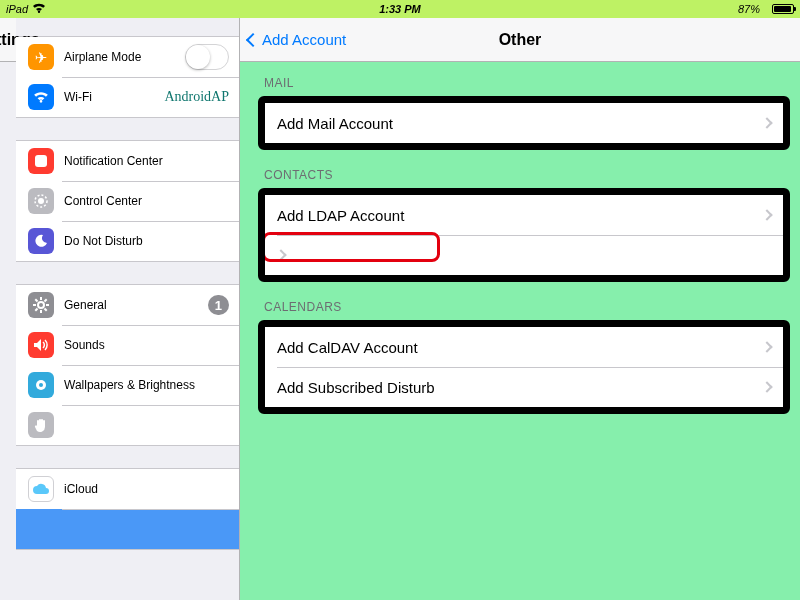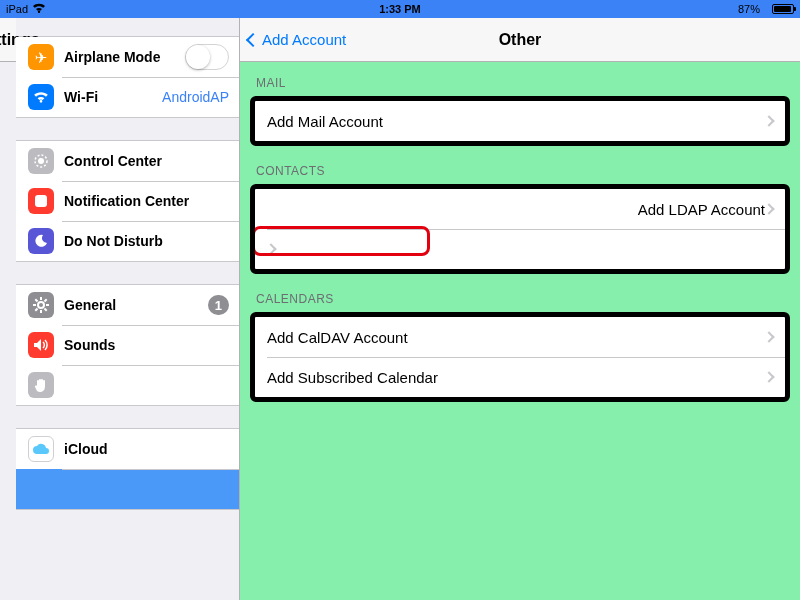--- a/index.html
+++ b/index.html
@@ -2,26 +2,27 @@
 <html><head>
 <meta charset="utf-8">
 <style>
   * { box-sizing: border-box; margin: 0; padding: 0; }
   html, body { width: 800px; height: 600px; overflow: hidden; font-family: -apple-system, "Helvetica Neue", Helvetica, Arial, sans-serif; font-size: 14px; color: #000; }
   body { background: #efeff4; }
 
   
   .status-bar {
     height: 18px;
-    background: #3b82f6;
+    background: #bef264;
     display: flex;
     align-items: center;
     font-size: 11px;
     padding: 0 6px;
     position: relative;
+    font-style: italic;
   }
   .status-left { display:flex; align-items:center; gap:4px; }
   .status-center { position:absolute; left:50%; transform:translateX(-50%); font-weight:600; }
   .status-right { margin-left:auto; display:flex; align-items:center; gap:12px; }
   .battery {
     width: 22px; height: 10px; border:1px solid #000; border-radius:2px; position:relative;
   }
   .battery::after { content:""; position:absolute; right:-3px; top:2px; width:2px; height:4px; background:#000; border-radius:0 1px 1px 0;}
   .battery-fill { position:absolute; left:1px; top:1px; bottom:1px; width:86%; background:#000; border-radius:1px;}
 
@@ -74,22 +75,22 @@
   }
   .row + .row::before {
     content:""; position:absolute; left:46px; right:0; top:0; height:1px; background:#c8c7cc;
   }
   .row .icon {
     width:26px; height:26px; border-radius:6px; margin-right:10px;
     display:flex; align-items:center; justify-content:center;
     flex-shrink:0;
     color:#fff; font-size:14px;
   }
-  .row .label { flex:1; font-size:14px;font-weight:bold; }
-  .row .detail { color:#3b82f6; font-size:14px; }
+  .row .label { flex:1; font-size:12px; }
+  .row .detail { color:#0f766e; font-size:14px;font-family:Liberation Serif, serif; }
   .row.selected { background:#4a98f7; }
 
   
   .toggle {
     width:44px; height:26px; border-radius:13px; background:#fff; border:1px solid #d4d4d6; position:relative;
   }
   .toggle-knob {
     width:24px; height:24px; border-radius:50%; background:#fff; box-shadow:0 1px 3px rgba(0,0,0,0.3);
     position:absolute; left:0; top:0;
   }
@@ -106,21 +107,21 @@
   .main-scroll { overflow-y:auto; flex:1; padding-bottom:20px; }
   .section-header {
     font-size:12px; color:#6d6d72; letter-spacing:0.5px;
     padding: 18px 16px 6px 16px;
     text-transform:uppercase;
   }
   .section-header.first { padding-top: 14px; }
   .cell-group {
     margin: 0 10px;
     background:#fff;
-    border:5px solid #000000;
+    border:7px solid #000000;
     border-radius:6px;
     overflow:hidden;
   }
   .cell {
     display:flex; align-items:center;
     height:40px;
     padding: 0 12px;
     position:relative;
     cursor:pointer;
   }
@@ -190,33 +191,33 @@
                 <path d="M1 3 C4 0 10 0 13 3 L11.3 4.7 C9 2.6 5 2.6 2.7 4.7 Z M4 6 C5.6 4.6 8.4 4.6 10 6 L8.3 7.7 C7.6 7.1 6.4 7.1 5.7 7.7 Z M7 10 A1.2 1.2 0 1 0 7 7.6 A1.2 1.2 0 0 0 7 10 Z" fill="#fff"></path>
               </svg>
           </div>
           <div class="label">Wi-Fi</div>
           <div class="detail">AndroidAP</div>
         </div>
       </div>
 
       <div class="group">
         <div class="row">
+          <div class="icon bg-red">
+            <div style="width:12px;height:12px;border-radius:3px;background:#fff"></div>
+          </div>
+          <div class="label">Notification Center</div>
+        </div>
+        <div class="row">
           <div class="icon bg-ltgray">
             <svg width="16" height="16" viewBox="0 0 16 16">
                 <circle cx="8" cy="8" r="3" fill="#fff"></circle>
                 <circle cx="8" cy="8" r="6" fill="none" stroke="#fff" stroke-width="1.5" stroke-dasharray="2 2"></circle>
               </svg>
           </div>
           <div class="label">Control Center</div>
-        </div>
-        <div class="row">
-          <div class="icon bg-red">
-            <div style="width:12px;height:12px;border-radius:3px;background:#fff"></div>
-          </div>
-          <div class="label">Notification Center</div>
         </div>
         <div class="row">
           <div class="icon bg-purple">
             <svg width="14" height="14" viewBox="0 0 14 14">
                 <path d="M9 1 A6 6 0 1 0 13 9 A5 5 0 0 1 9 1 Z" fill="#fff"></path>
               </svg>
           </div>
           <div class="label">Do Not Disturb</div>
         </div>
       </div>
@@ -245,20 +246,29 @@
           <div class="icon bg-red">
             <svg width="16" height="14" viewBox="0 0 16 14">
                 <path d="M1 5 H4 L8 1 V13 L4 9 H1 Z" fill="#fff"></path>
                 <path d="M10 4 A4 4 0 0 1 10 10" fill="none" stroke="#fff" stroke-width="1.5"></path>
                 <path d="M12 2 A7 7 0 0 1 12 12" fill="none" stroke="#fff" stroke-width="1.5"></path>
               </svg>
           </div>
           <div class="label">Sounds</div>
         </div>
         <div class="row">
+          <div class="icon bg-cyan">
+            <svg width="16" height="16" viewBox="0 0 16 16">
+                <circle cx="8" cy="8" r="5" fill="#fff"></circle>
+                <circle cx="8" cy="8" r="2" fill="#32aadc"></circle>
+              </svg>
+          </div>
+          <div class="label">Wallpapers &amp; Brightness</div>
+        </div>
+        <div class="row">
           <div class="icon bg-ltgray">
             <svg width="14" height="16" viewBox="0 0 14 16">
                 <path d="M3 8 V4 a1 1 0 0 1 2 0 V3 a1 1 0 0 1 2 0 V3 a1 1 0 0 1 2 0 V4 a1 1 0 0 1 2 0 V10 a5 5 0 0 1 -8 4 L1 10 a1 1 0 0 1 2 -1 Z" fill="#fff"></path>
               </svg>
           </div>
         </div>
       </div>
 
       <div class="group">
         <div class="row">
@@ -279,48 +289,48 @@
   </div>
 
   <div class="main">
     <div class="navbar">
       <div class="back-btn">
         <span class="chev-left"></span>
         <span>Add Account</span>
       </div>
       <div class="title">Other</div>
     </div>
-    <div class="main-scroll" style="position:relative;">
+    <div class="main-scroll" style="position:relative;margin-left:8px;">
 
       <div class="section-header first">MAIL</div>
       <div class="cell-group">
         <div class="cell">
           <div class="clabel">Add Mail Account</div>
           <div class="chevron-right"></div>
         </div>
       </div>
 
       <div class="section-header">CONTACTS</div>
-      <div class="cell-group" style="position:relative;text-align:right;">
+      <div class="cell-group" style="position:relative;">
         <div class="cell">
           <div class="clabel">Add LDAP Account</div>
           <div class="chevron-right"></div>
         </div>
         <div class="cell" style="position:relative;">
           <div class="chevron-right"></div>
         </div>
         <div class="highlight-ring" style="left:-3px; top:37px; width:178px; height:30px;"></div>
       </div>
 
       <div class="section-header">CALENDARS</div>
       <div class="cell-group">
         <div class="cell">
           <div class="clabel">Add CalDAV Account</div>
           <div class="chevron-right"></div>
         </div>
         <div class="cell">
-          <div class="clabel">Add Subscribed Calendar</div>
+          <div class="clabel">Add Subscribed Disturb</div>
           <div class="chevron-right"></div>
         </div>
       </div>
     </div>
   </div>
 </div>
 
 </body></html>

